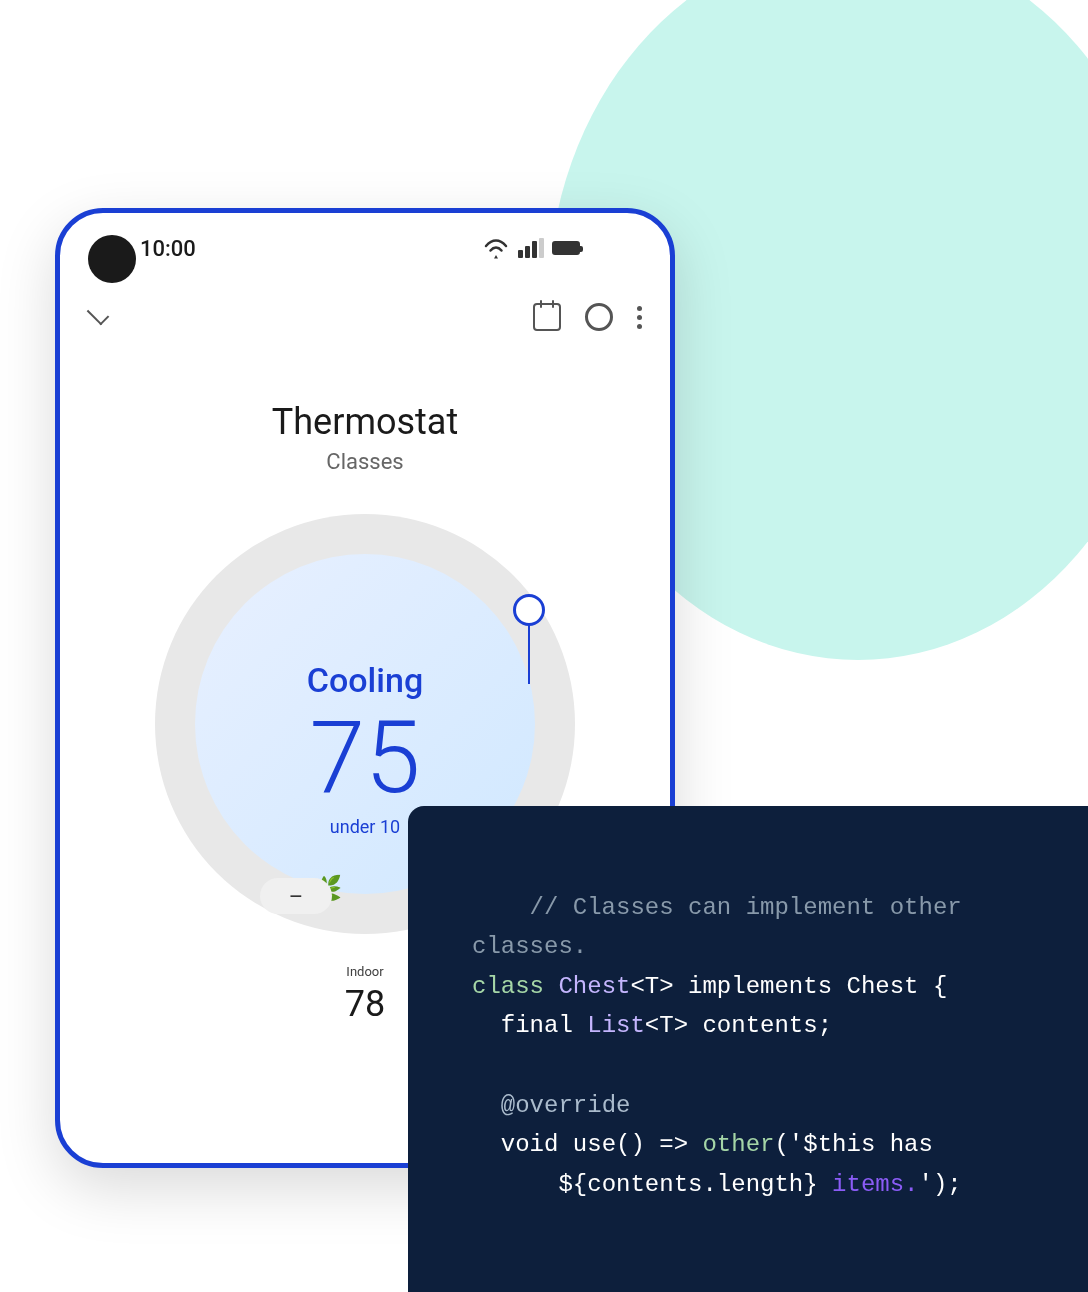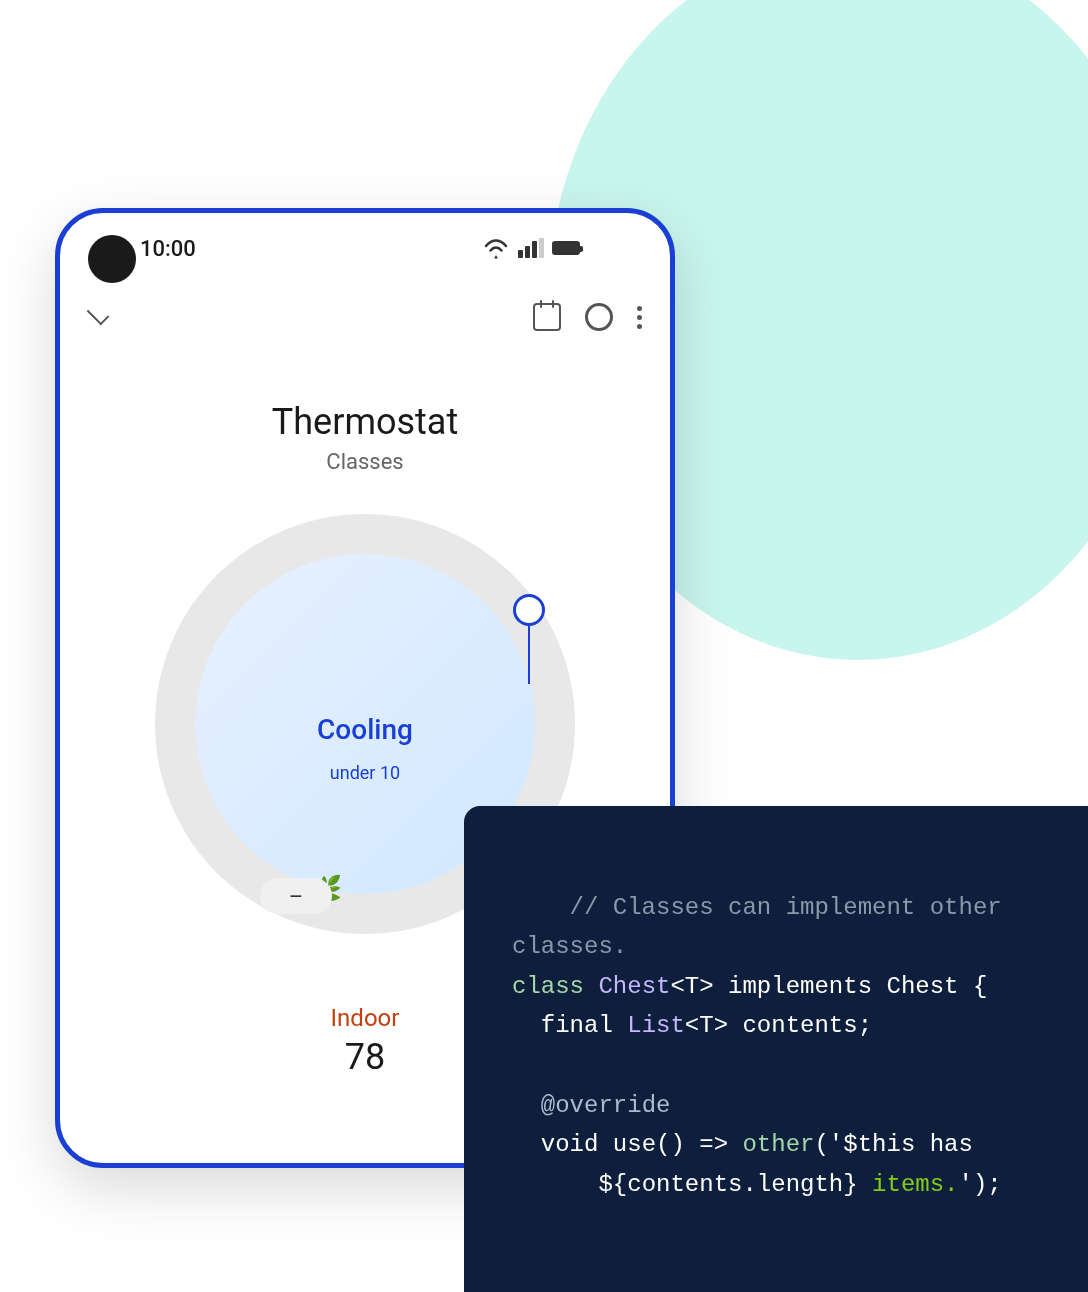--- a/index.html
+++ b/index.html
@@ -158,21 +158,21 @@
       position: absolute;
       top: 40px;
       left: 40px;
       display: flex;
       flex-direction: column;
       align-items: center;
       justify-content: center;
     }
 
     .cooling-label {
-      font-size: 28px;
+      font-size: 34px;
       font-weight: 500;
       color: #1a3fd4;
       margin-bottom: 8px;
       margin-top: 48px;
     }
 
     .temp-display {
       font-size: 100px;
       font-weight: 300;
       color: #1a3fd4;
@@ -223,55 +223,54 @@
       margin-top: 20px;
     }
 
     
     .bottom-info {
       margin-top: 30px;
       text-align: center;
     }
 
     .bottom-info-label {
-      font-size: 24px;
-      color: #c2410c;
-      margin-top: 40px;
+      font-size: 13px;
+      color: #404040;
     }
 
     .bottom-info-value {
       font-size: 36px;
       font-weight: 400;
       color: #1a1a1a;
       margin-top: 4px;
     }
 
     
     .code-panel {
       position: absolute;
       bottom: 0;
       right: 0;
-      width: 624px;
+      width: 680px;
       background: #0d1f3c;
       border-radius: 16px 0 0 0;
-      padding: 42px 48px 48px 48px;
+      padding: 42px 48px 48px 64px;
       z-index: 10;
     }
 
     .code-text {
       font-family: 'Courier New', 'Lucida Console', monospace;
       font-size: 24px;
       line-height: 1.65;
       white-space: pre;
     }
 
     .code-comment { color: #8899aa; }
     .code-class-name { color: #c4b5fd; }
     .code-annotation { color: #aabbcc; }
-    .code-string { color: #84cc16; }
+    .code-string { color: #8b5cf6; }
     .code-green { color: #a5d6a7; }
     .code-white { color: #ffffff; }
 
     .icon-signal {
       display: flex;
       align-items: flex-end;
       gap: 2px;
       height: 20px;
     }
 
@@ -404,20 +403,21 @@
     </div>
 
     <div class="phone-content">
       <div class="thermostat-title">Thermostat</div>
       <div class="thermostat-subtitle">Classes</div>
 
       <div class="dial-container">
         <div class="dial-bg"></div>
         <div class="dial-inner">
           <div class="cooling-label">Cooling</div>
+          <div class="temp-display">75</div>
           <div class="under-label">under 10</div>
         </div>
 
         <div class="dial-handle">
           <div class="dial-handle-circle"></div>
           <div class="dial-handle-line"></div>
         </div>
 
         <div style="position:absolute; bottom: 30px; left: 155px; font-size: 26px; color: #4caf50;">🌿</div>
 

